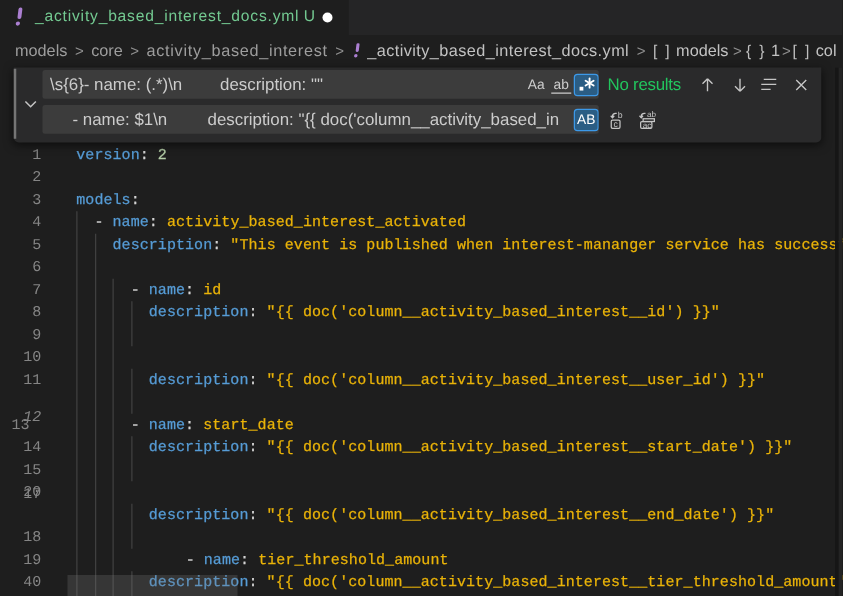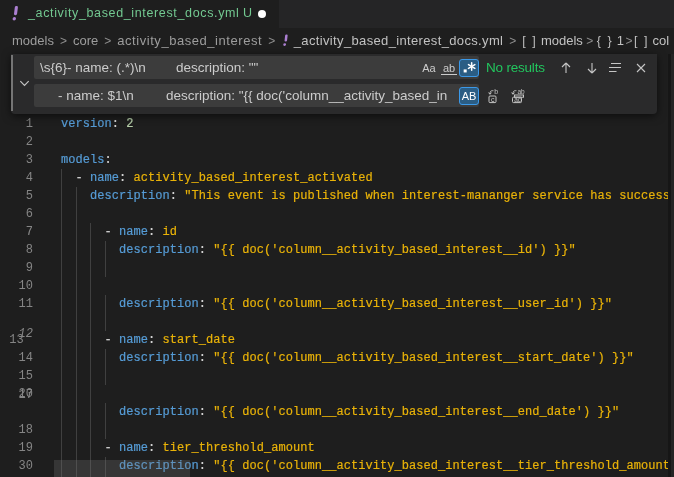--- a/index.html
+++ b/index.html
@@ -115,22 +115,22 @@
       <div class="ln" style="top: 277px; text-align: center;">13</div>
       <div class="cl" style="top: 277px;"><span>      - </span><span class="k">name</span><span>: </span><span class="s">start_date</span></div>
       <div class="ln" style="top: 295px;">14</div>
       <div class="cl" style="top: 295px;"><span>        </span><span class="k">description</span><span>: </span><span class="s">"{{ doc('column__activity_based_interest__start_date') }}"</span></div>
       <div class="ln" style="top: 313px;">15</div>
       <div class="ln" style="top: 331px;">20</div>
       <div class="ln" style="top: 332px;">17</div>
       <div class="cl" style="top: 349px;"><span>        </span><span class="k">description</span><span>: </span><span class="s">"{{ doc('column__activity_based_interest__end_date') }}"</span></div>
       <div class="ln" style="top: 367px;">18</div>
       <div class="ln" style="top: 385px;">19</div>
-      <div class="cl" style="top: 385px;"><span>      - </span><span class="k">name</span><span>: </span><span class="s">tier_threshold_amount</span></div>
-      <div class="ln" style="top: 403px;">30</div>
+      <div class="cl" style="top: 385px; padding-left: 44px;"><span>      - </span><span class="k">name</span><span>: </span><span class="s">tier_threshold_amount</span></div>
+      <div class="ln" style="top: 403px;">40</div>
       <div class="cl" style="top: 403px;"><span>        </span><span class="k">description</span><span>: </span><span class="s">"{{ doc('column__activity_based_interest__tier_threshold_amount') }}"</span></div>
     </div>
 
   <div id="hscroll"></div>
 
   <div id="find">
     <div class="sash"></div>
     <svg class="chev" viewBox="0 0 14 14">
         <path d="M2.5 4.5 7 9l4.5-4.5" stroke="#c5c5c5" stroke-width="1.3" fill="none"></path>
       </svg>

